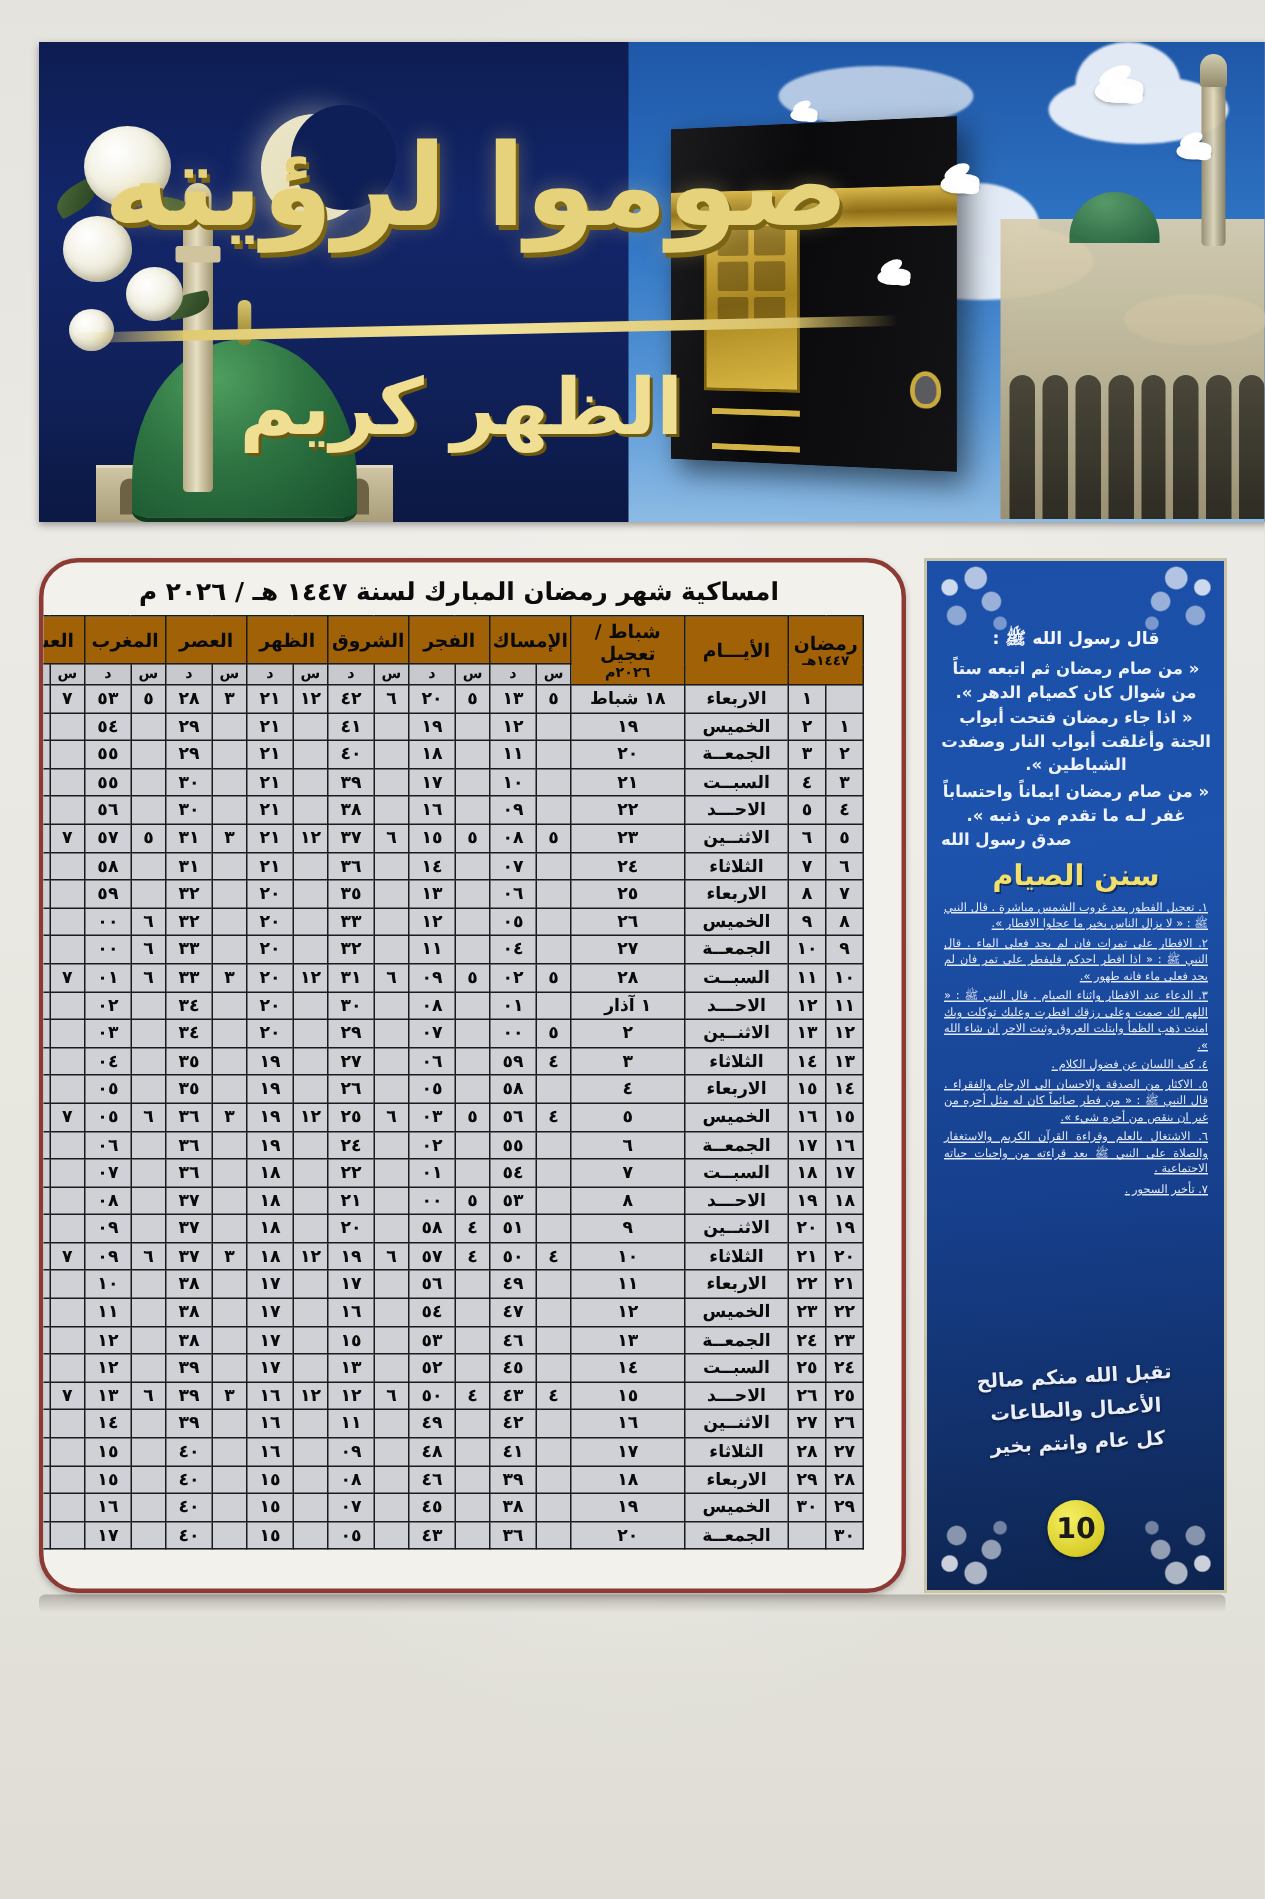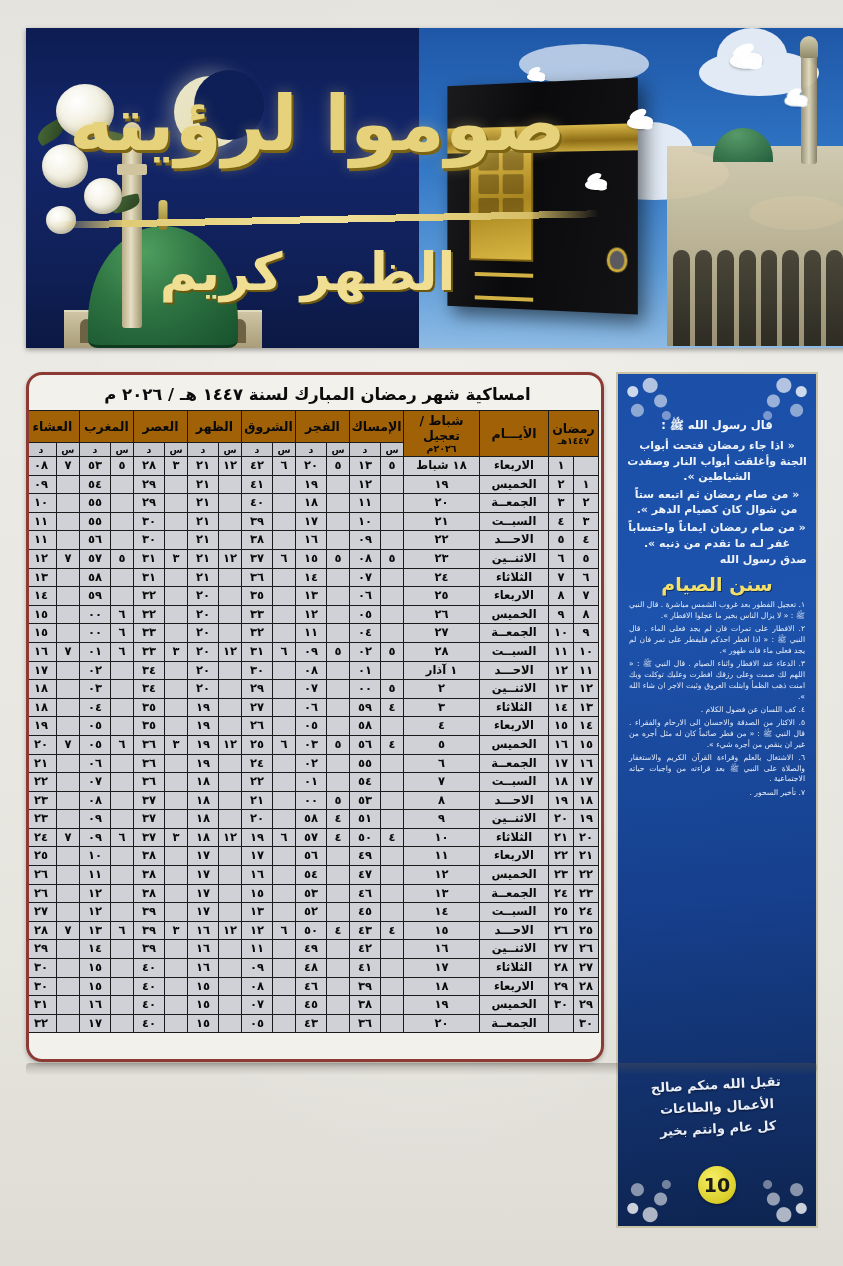--- a/index.html
+++ b/index.html
@@ -253,23 +253,23 @@
 
   
   .body-area { position: absolute; left: 26px; top: 372px; width: 792px; height: 690px; }
 
   
   .table-card {
     position: absolute; left: 0; top: 0;
     width: 578px; height: 690px;
     background: #f2f1ec;
     border: 3px solid #8d3a35;
-    border-radius: 16px;
+    border-radius: 26px;
     box-shadow: 0 2px 4px rgba(0,0,0,0.25);
-    padding: 6px 2px 8px 7px;
+    padding: 6px 25px 8px 7px;
     overflow: hidden;
   }
   .table-title {
     text-align: center;
     font-size: 16.5px;
     font-weight: bold;
     color: #0b0b0b;
     direction: rtl;
     padding: 4px 0 6px 0;
     letter-spacing: -0.3px;
@@ -315,21 +315,21 @@
   col.c-ram   { width: 25px; }
   col.c-ram2  { width: 25px; }
   col.c-day   { width: 69px; }
   col.c-greg  { width: 76px; }
   col.c-h     { width: 23px; }
   col.c-m     { width: 31px; }
 
   
   .side {
     position: absolute; right: 0; top: 0;
-    width: 202px; height: 856px;
+    width: 202px; height: 690px;
     background: linear-gradient(175deg, #1b4fa8 0%, #1d53ad 28%, #163f8c 62%, #112d63 88%, #0d2450 100%);
     border: 2px solid #c9c3a8;
     overflow: hidden;
     direction: rtl;
   }
   .corner-orn {
     position: absolute; width: 58px; height: 52px;
     background:
       radial-gradient(circle at 22% 30%, rgba(255,255,255,0.85) 0 5px, rgba(255,255,255,0) 6px),
       radial-gradient(circle at 52% 18%, rgba(255,255,255,0.72) 0 7px, rgba(255,255,255,0) 8px),
@@ -349,37 +349,38 @@
     font-size: 11.5px; font-weight: bold; margin-bottom: 3px;
   }
   .hadith-item {
     color: #eef3fa;
     font-size: 11px;
     font-weight: bold;
     line-height: 1.42;
     text-align: center;
     margin-bottom: 2px;
   }
-  .hadith-close { text-align:right; color:#eef3fa; font-size:11px; font-weight:bold; margin-top:1px;}
+  .hadith-close { text-align:left; color:#eef3fa; font-size:11px; font-weight:bold; margin-top:1px;}
   .sunan-title {
     text-align: center;
     color: #f3e06a;
     font-size: 19px;
     font-weight: bold;
     margin: 7px 0 5px 0;
     text-shadow: 1px 1px 0 rgba(0,0,0,0.45);
     letter-spacing: 1px;
   }
   .sunan-list { list-style: none; padding: 0 2px; }
   .sunan-list li {
     color: #e4ebf6;
     font-size: 7.6px;
     line-height: 1.42;
     text-align: justify;
     margin-bottom: 2.5px;
+    text-decoration: underline;
   }
 
   .duaa-calig {
     position: absolute; left: 0; right: 0; bottom: 86px;
     text-align: center;
     color: #e9eef8;
     font-size: 13px;
     font-weight: bold;
     line-height: 1.7;
     text-shadow: 0 1px 2px rgba(0,0,0,0.5);
@@ -1178,22 +1179,22 @@
 
     <div class="side">
       <div class="corner-orn tl"></div>
       <div class="corner-orn tr"></div>
       <div class="corner-orn bl"></div>
       <div class="corner-orn br"></div>
 
       <div class="side-inner">
         <div class="hadith-head">قال رسول الله ﷺ :</div>
         <div id="hadith-list">
+            <div class="hadith-item">« من صام رمضان ثم اتبعه ستاً من شوال كان كصيام الدهر ».</div>
             <div class="hadith-item">« اذا جاء رمضان فتحت أبواب الجنة وأغلقت أبواب النار وصفدت الشياطين ».</div>
-            <div class="hadith-item">« من صام رمضان ثم اتبعه ستاً من شوال كان كصيام الدهر ».</div>
             <div class="hadith-item">« من صام رمضان ايماناً واحتساباً غفر لـه ما تقدم من ذنبه ».</div>
           </div>
         <div class="hadith-close">صدق رسول الله</div>
 
         <div class="sunan-title">سنن الصيام</div>
         <ul class="sunan-list" id="sunan-list">
             <li>١. تعجيل الفطور بعد غروب الشمس مباشرة . قال النبي ﷺ : « لا يزال الناس بخير ما عجلوا الافطار ».</li>
             <li>٢. الافطار على تمرات فان لم يجد فعلى الماء . قال النبي ﷺ : « اذا افطر احدكم فليفطر على تمر فان لم يجد فعلى ماء فانه طهور ».</li>
             <li>٣. الدعاء عند الافطار واثناء الصيام . قال النبي ﷺ : « اللهم لك صمت وعلى رزقك افطرت وعليك توكلت وبك امنت ذهب الظمأ وابتلت العروق وثبت الاجر ان شاء الله ».</li>
             <li>٤. كف اللسان عن فضول الكلام .</li>

